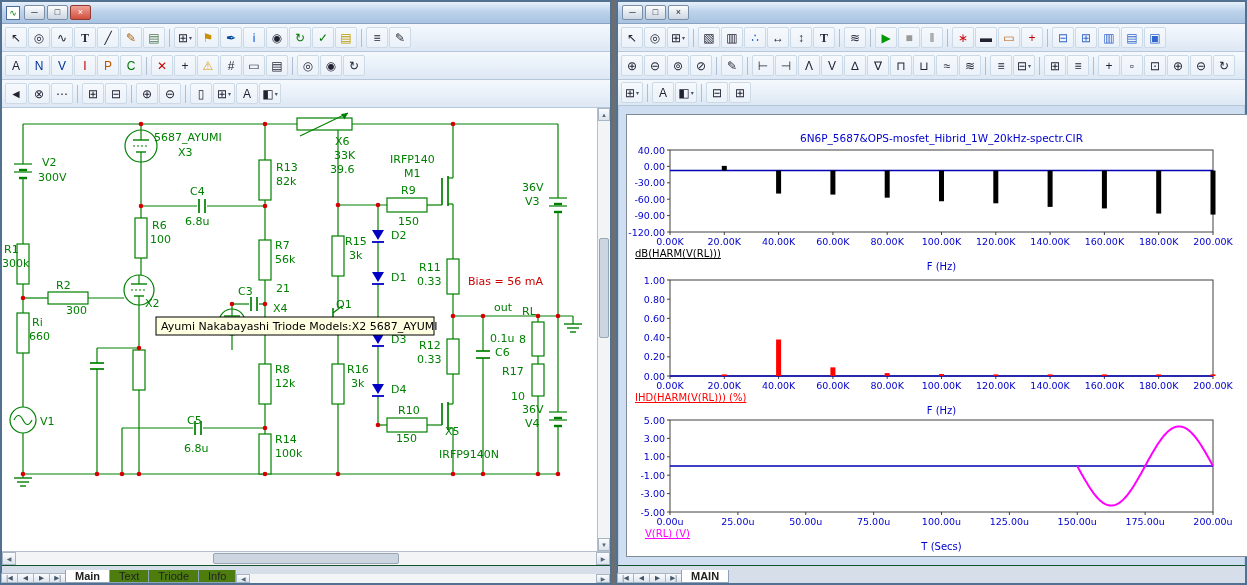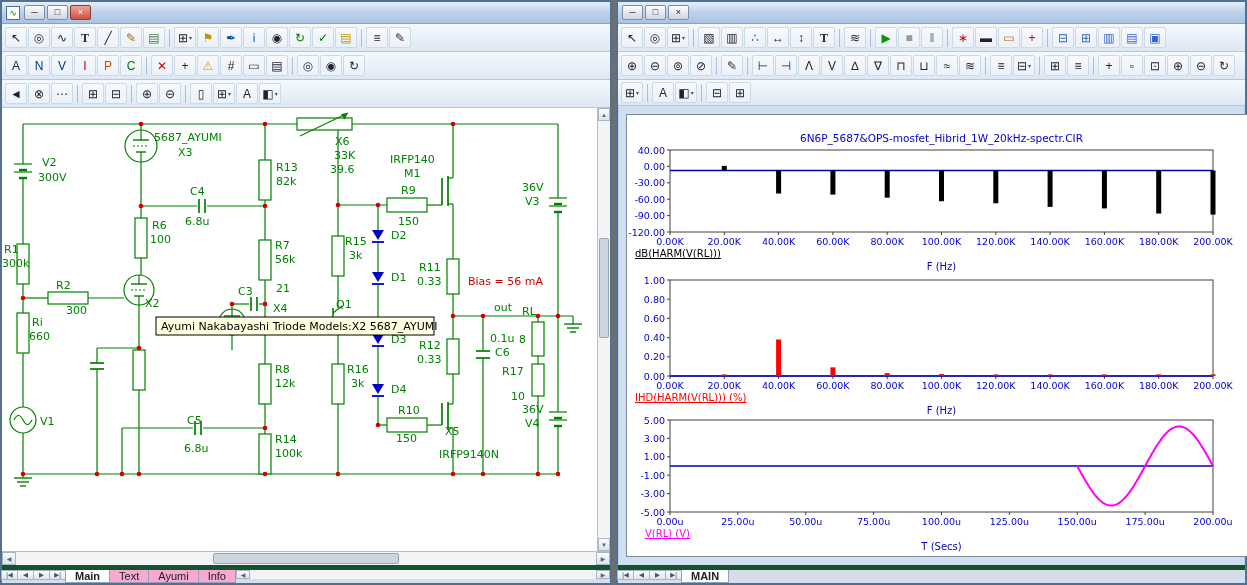--- a/index.html
+++ b/index.html
@@ -29,25 +29,25 @@
   .tbsep{width:1px;height:18px;background:#aebdcf;margin:0 3px;flex:none}
   .content-row{display:flex;background:#fff}
   .vscroll{width:13px;display:flex;flex-direction:column;background:#eef1f4;border-left:1px solid #b3bfcc}
   .scroll-btn{height:13px;width:100%;display:flex;align-items:center;justify-content:center;font-size:6px;
     color:#567;background:linear-gradient(#fbfcfe,#dbe3ec);border:1px solid #a8b5c4}
   .hbtn{width:14px;height:100%;flex:none}
   .scroll-track{flex:1;position:relative;background:#f3f4f6}
   .v-thumb{position:absolute;left:1px;right:1px;background:#cdd6e0;border:1px solid #97a5b5;border-radius:2px}
   .h-thumb{position:absolute;top:1px;bottom:1px;background:#cdd6e0;border:1px solid #97a5b5;border-radius:2px}
   .hscroll-row{height:14px;display:flex;background:#e9edf2;border-top:1px solid #b3bfcc}
-  .tabrow{height:18px;display:flex;align-items:flex-start;background:#d6dfe9;border-top:5px solid #14532d;font-size:11px}
+  .tabrow{height:18px;display:flex;align-items:flex-end;background:#d6dfe9;border-top:1px solid #14532d;font-size:11px}
   .navbtn{width:17px;display:flex;align-items:center;justify-content:center;font-size:6.5px;color:#456;
     background:linear-gradient(#fbfcfe,#dde5ee);border:1px solid #a7b5c5;margin-left:-1px}
   .tab{padding:0 9px;display:flex;align-items:center;border:1px solid #8fa2b7;border-top:none;
-    background:#f9a8d4;color:#222;margin-left:-1px}
+    background:#4d7c0f;color:#222;margin-left:-1px}
   .tab.active{background:#fff;font-weight:bold}
   .tab-filler{flex:1;display:flex}
   #chart-panel{margin:8px;width:689px;height:443px;background:#fff;border:1px solid #808a96;overflow:hidden}
   svg text{font-family:"DejaVu Sans",sans-serif}
 </style>
 </head>
 <body>
 
 <div class="window" id="left-window">
   <div class="titlebar">
@@ -467,21 +467,21 @@
   <div class="tabrow">
     <span style="display:flex" id="lw-navs">
         <div class="navbtn">|◀</div>
         <div class="navbtn">◀</div>
         <div class="navbtn">▶</div>
         <div class="navbtn">▶|</div>
       </span>
     <span style="display:flex" id="lw-tabs">
         <div class="tab active">Main</div>
         <div class="tab">Text</div>
-        <div class="tab">Ayumi</div>
+        <div class="tab">Triode</div>
         <div class="tab">Info</div>
       </span>
     <div class="tab-filler">
       <div class="scroll-btn hbtn" style="height:auto">◀</div>
       <div class="scroll-track"></div>
       <div class="scroll-btn hbtn" style="height:auto">▶</div>
     </div>
   </div>
 </div>
 

